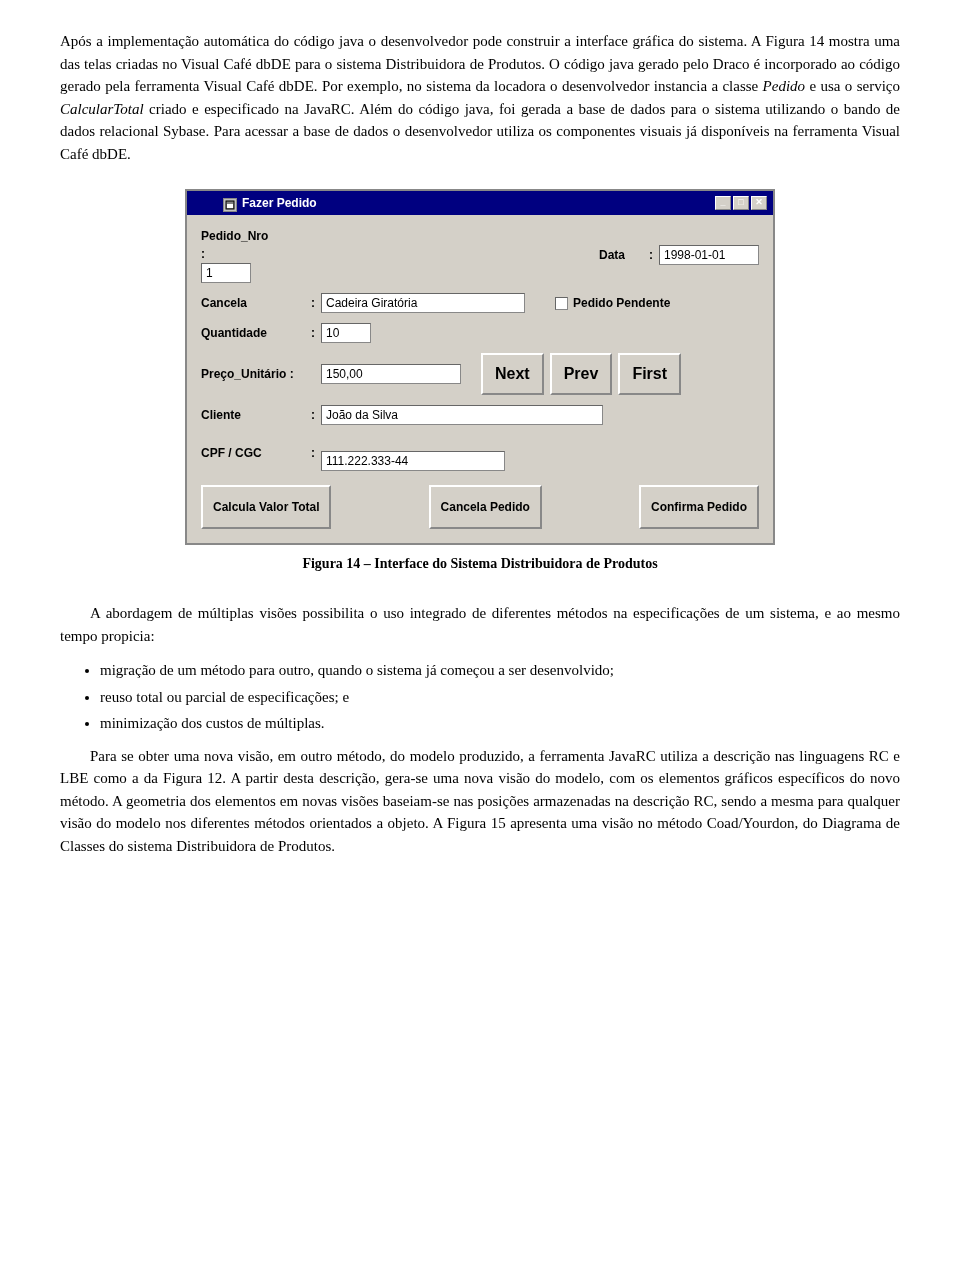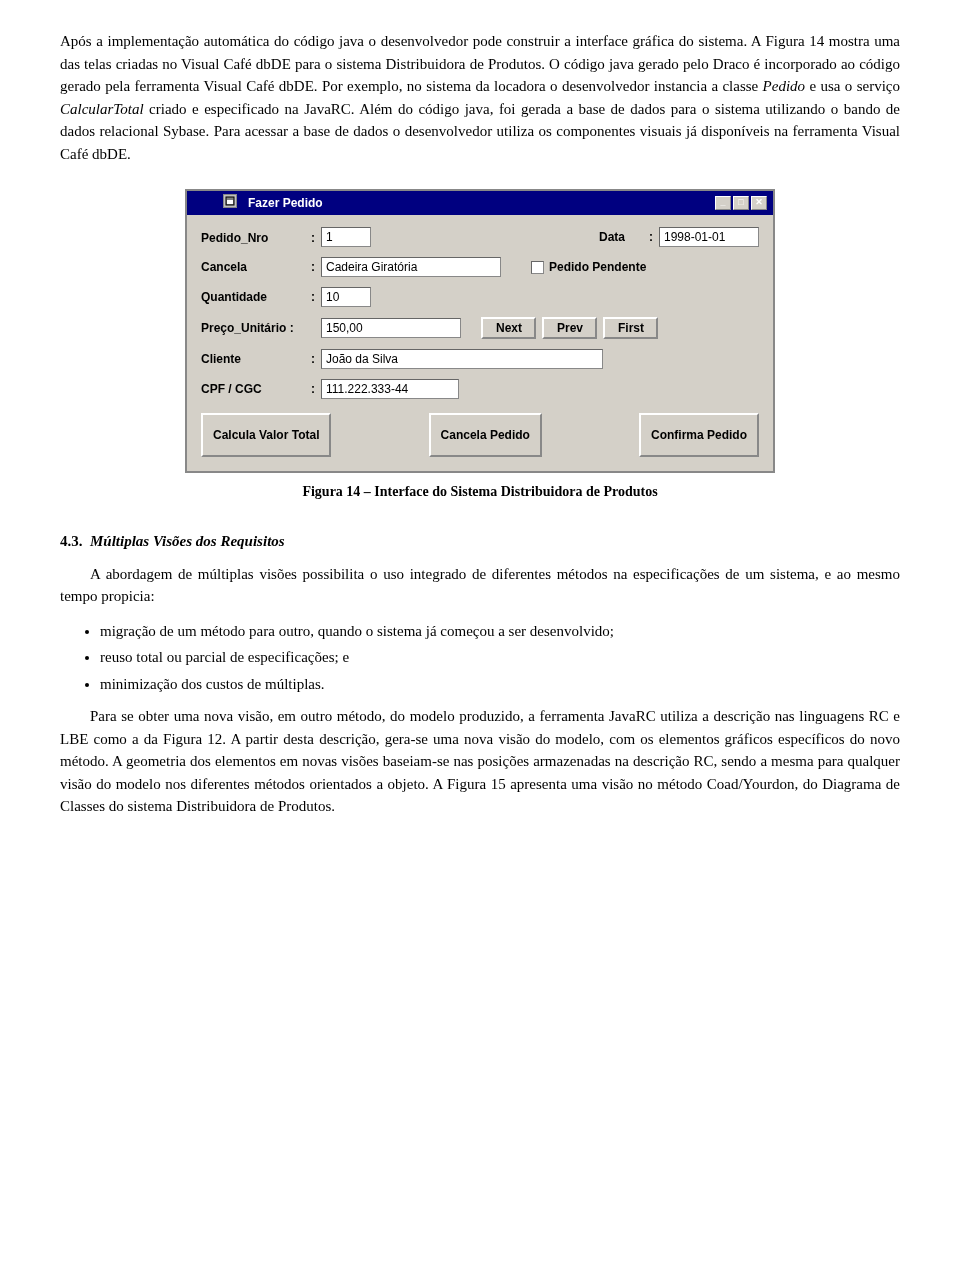--- a/index.html
+++ b/index.html
@@ -38,22 +38,22 @@
       color: #fff;
       padding: 3px 6px;
       display: flex;
       align-items: center;
       justify-content: space-between;
       font-size: 12px;
       font-weight: bold;
     }
     .window-titlebar-left {
       display: flex;
-      align-items: flex-start;
-      gap: 11px;
+      align-items: flex-end;
+      gap: 5px;
       padding-left: 30px;
     }
     .title-icon {
       width: 14px;
       height: 14px;
       background: #c0c0c0;
       border: 1px solid #888;
       display: flex;
       align-items: center;
       justify-content: center;
@@ -98,35 +98,36 @@
       background: #fff;
       border: 1px solid #888;
       border-top-color: #666;
       border-left-color: #666;
       padding: 1px 4px;
       font-size: 12px;
       font-family: Arial, Helvetica, sans-serif;
       height: 20px;
     }
     .input-small { width: 50px; }
-    .input-medium { width: 180px; }
+    .input-medium { width: 204px; }
     .input-large { width: 282px; }
     .input-date { width: 100px; }
     .input-price { width: 140px; }
-    .input-cpf { width: 138px; }
+    .input-cpf { width: 184px; margin-top: 16px; }
 
     .row-top {
       display: flex;
       align-items: center;
       justify-content: space-between;
       margin-bottom: 10px;
     }
     .row-top-left {
       display: flex;
-      align-items: flex-end;
+      align-items: flex-start;
+      flex-direction: column;
     }
     .row-top-right {
       display: flex;
       align-items: center;
     }
     .checkbox-area {
       display: flex;
       align-items: center;
       gap: 5px;
       margin-left: 30px;
@@ -150,27 +151,27 @@
       gap: 6px;
       margin-left: 20px;
     }
     .win95-btn {
       background: #d4d0c8;
       border: 2px solid;
       border-top-color: #fff;
       border-left-color: #fff;
       border-right-color: #888;
       border-bottom-color: #888;
-      padding: 2px 12px;
-      font-size: 12px;
+      padding: 10px 12px;
+      font-size: 16px;
       font-family: Arial, Helvetica, sans-serif;
       font-weight: bold;
       cursor: pointer;
       min-width: 55px;
-      text-align: right;
+      text-align: left;
     }
     .action-buttons {
       display: flex;
       justify-content: space-between;
       margin-top: 14px;
     }
     .action-btn {
       background: #d4d0c8;
       border: 2px solid;
       border-top-color: #fff;
@@ -313,24 +314,20 @@
         <button class="action-btn">Confirma Pedido</button>
       </div>
 
     </div>
   </div>
 
   <div class="figure-caption">Figura 14 – Interface do Sistema Distribuidora de Produtos</div>
 </div>
 
 <div class="text-block">
-  <p class="section-heading">
-    <span class="section-number">4.3.</span>
-    &nbsp;<span>Múltiplas Visões dos Requisitos</span>
-  </p>
 
   <p class="indent">A abordagem de múltiplas visões possibilita o uso integrado de diferentes métodos na especificações de um sistema, e ao mesmo tempo propicia:</p>
 </div>
 
 <ul class="bullet-list">
   <li>
     <span>migração de um método para outro, quando o sistema já começou a ser desenvolvido;</span>
   </li>
   <li>
     <span>reuso total ou parcial de especificações; e</span>

